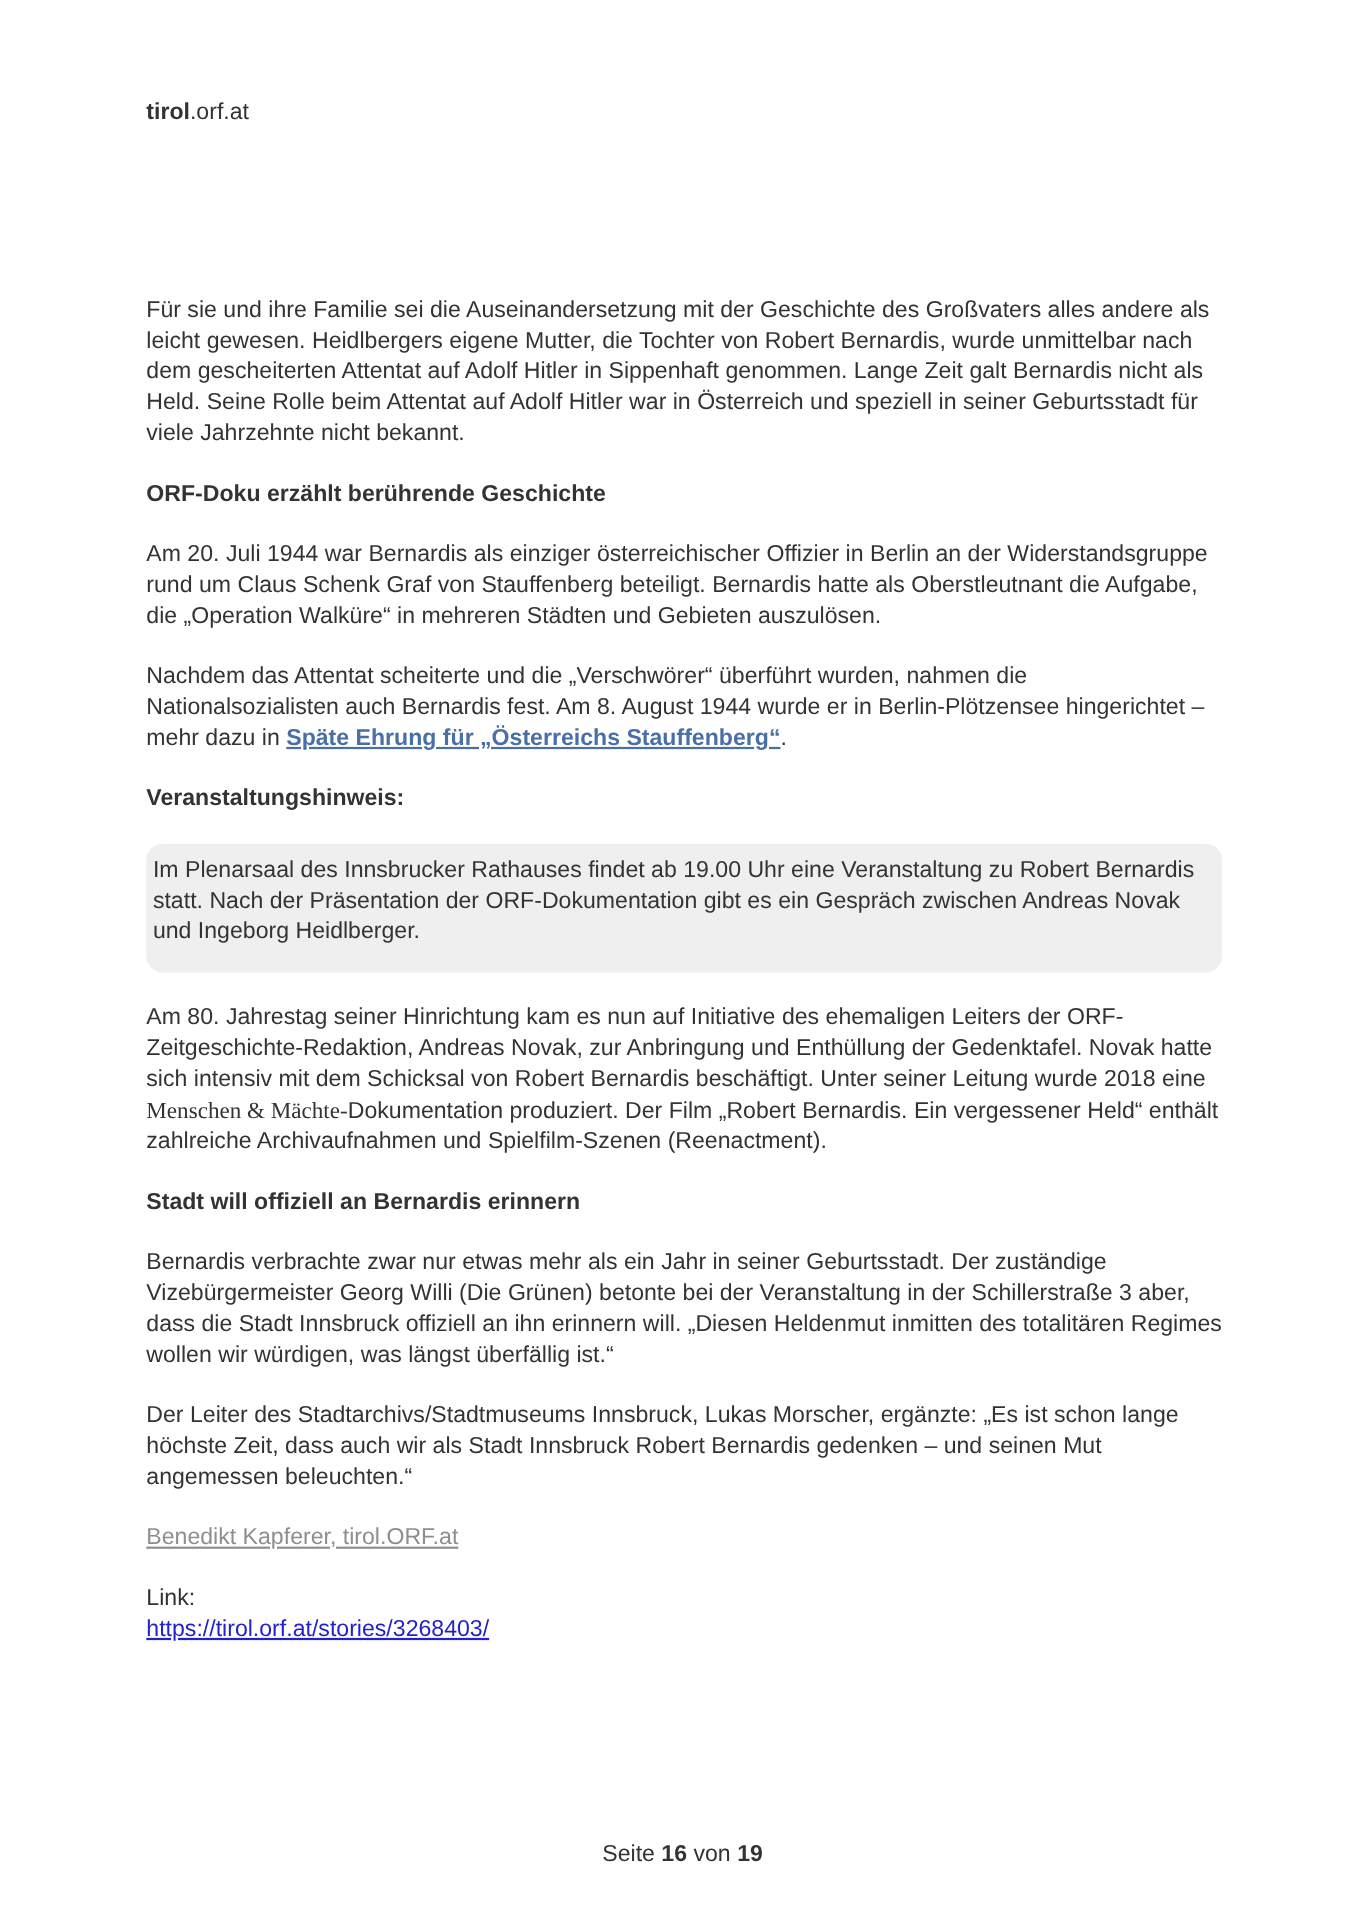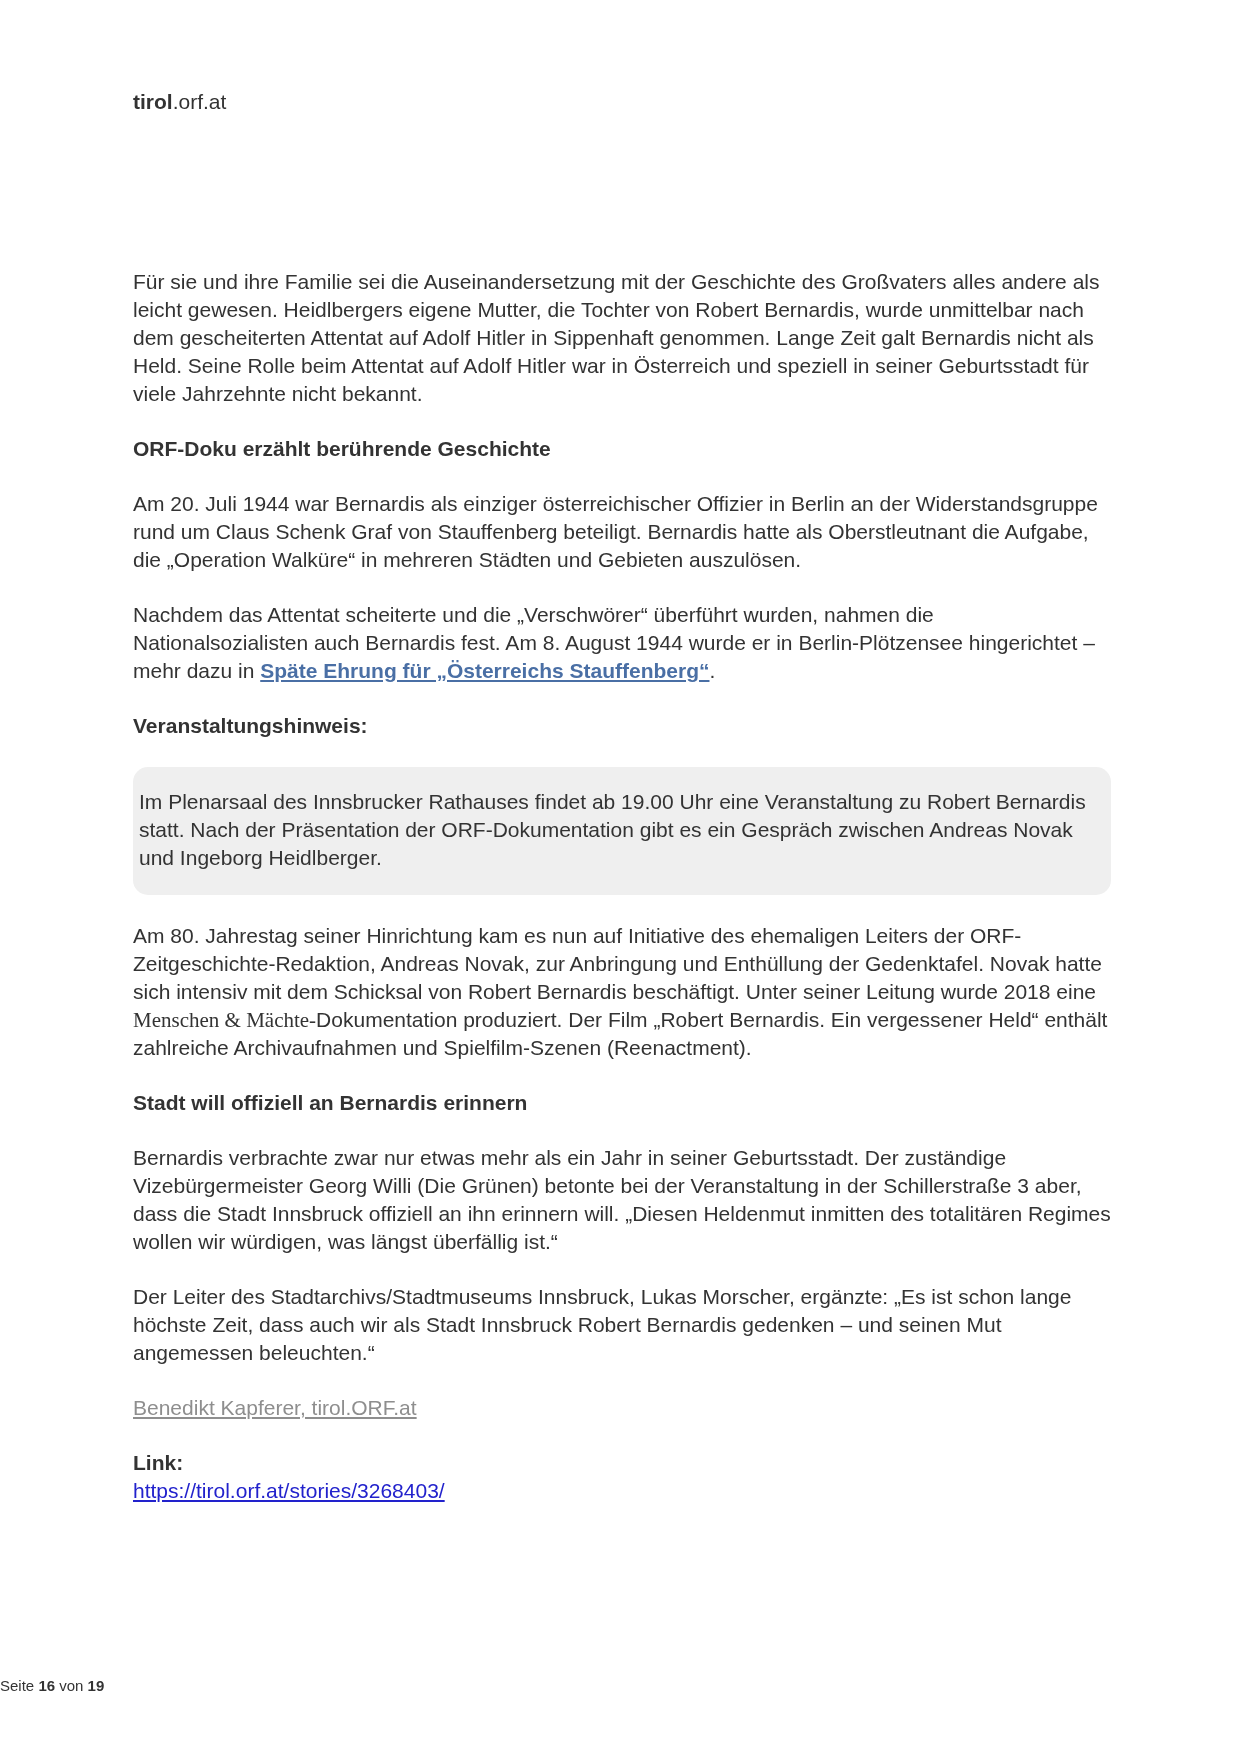--- a/index.html
+++ b/index.html
@@ -41,42 +41,42 @@
     font-weight: bold;
     text-decoration: underline;
     cursor: pointer;
   }
   .serif-italic {
     font-family: "Liberation Serif", serif;
   }
   .highlight-box {
     background: var(--box-bg, #efefef);
     margin: 0 16px 8px 10px;
-    padding: 21px 12px 23px 6px;
+    padding: 10px 12px 23px 6px;
     border-radius: 15px;
   }
   .author {
     color: var(--muted, #8e8e8e);
     margin: 0 0 57px 0;
     text-decoration: underline;
   }
   .link-block { margin: 0; }
-  .link-label { font-weight: bold; display: block; }
+  .link-label { font-weight: normal; display: block; }
   .url-link {
     color: var(--link-url, #2222cc);
     text-decoration: underline;
     cursor: pointer;
   }
   .footer {
     position: absolute;
     top: 1652px;
     left: 0;
     width: 100%;
-    text-align: left;
-    font-size: 15px;
+    text-align: center;
+    font-size: 21px;
     line-height: 28px;
     color: var(--text, #333333);
   }
   .footer .bold { font-weight: bold; }
 </style>
 </head>
 <body>
 
 <div class="page">
 

